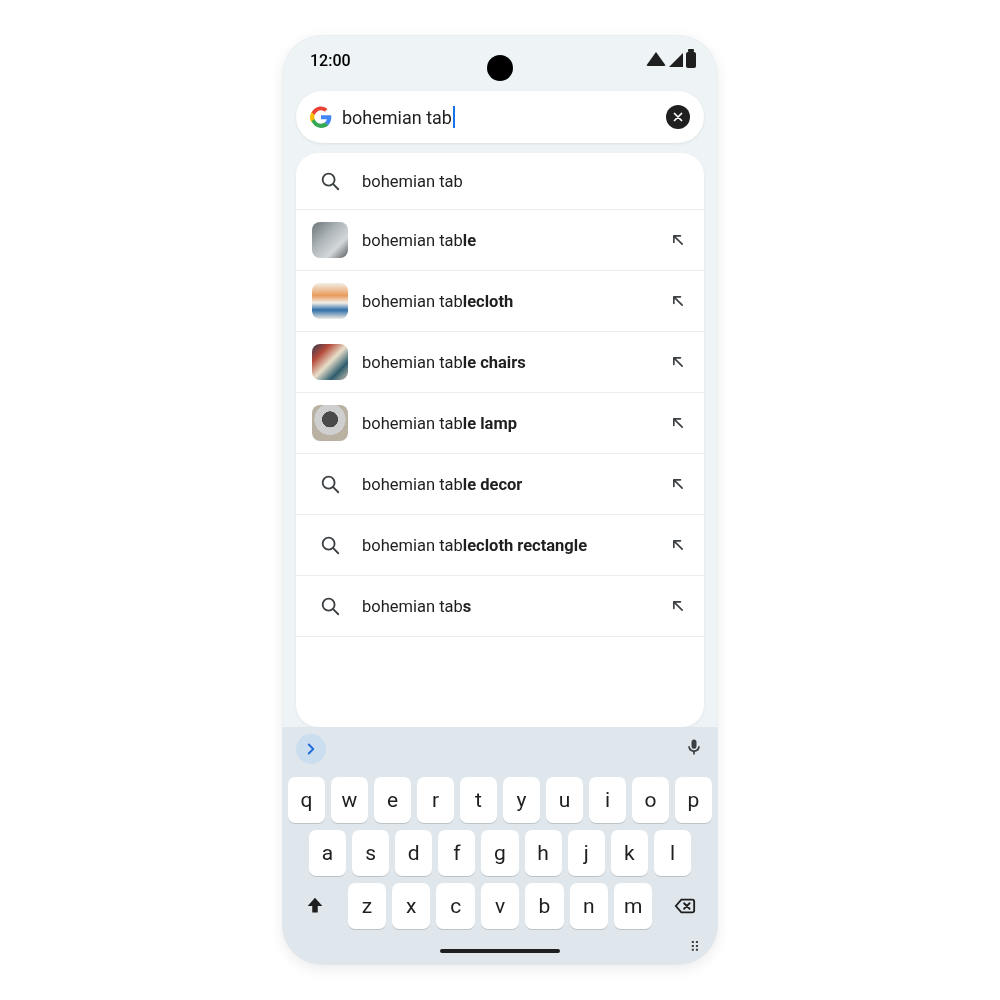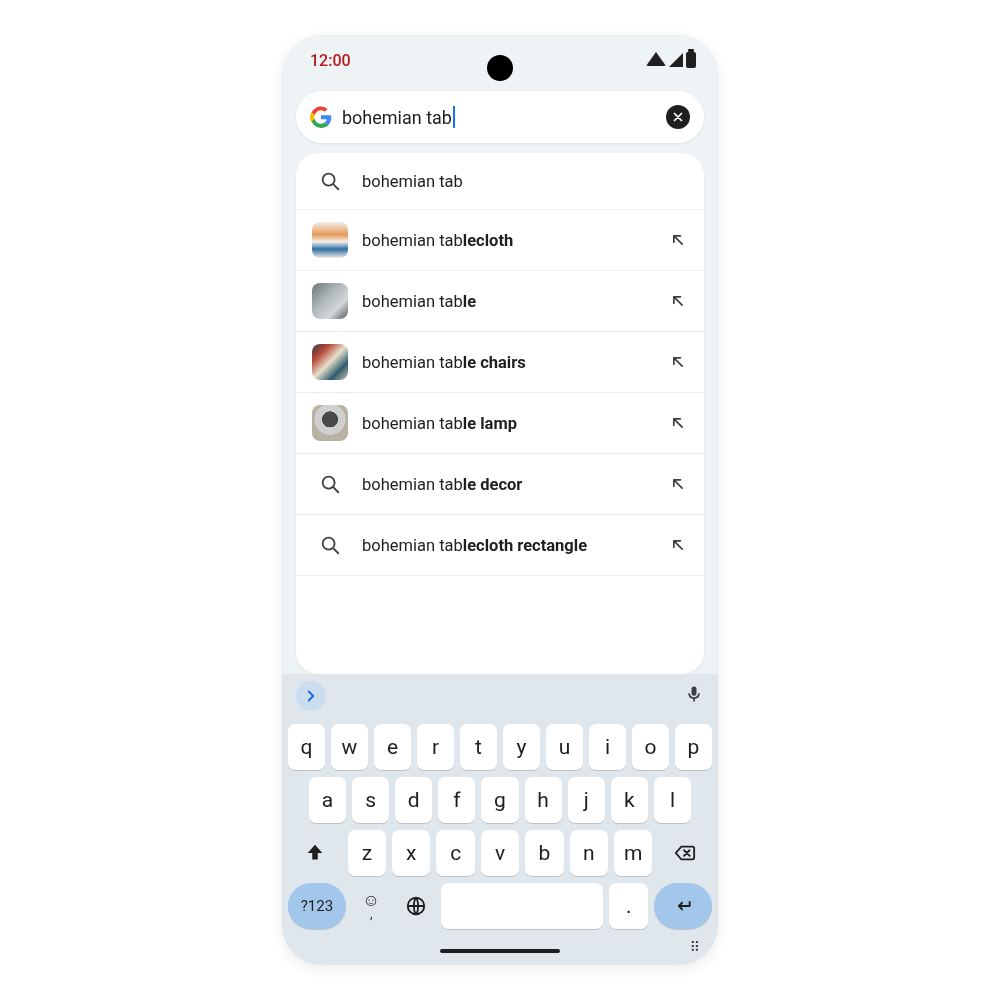--- a/index.html
+++ b/index.html
@@ -17,21 +17,21 @@
   html,body{margin:0;padding:0;background:var(--bg);width:1000px;height:1000px;font-family:Roboto,Arial,Helvetica,sans-serif;color:var(--text);}
   .stage{width:1000px;height:1000px;display:flex;align-items:center;justify-content:center;}
   .phone{
     width:436px;height:930px;background:var(--screen-bg);border-radius:40px;
     box-shadow:0 4px 14px rgba(0,0,0,0.08), inset 0 0 0 1px rgba(0,0,0,0.02);
     display:flex;flex-direction:column;overflow:hidden;position:relative;
   }
   .cam-hole{position:absolute;top:20px;left:50%;transform:translateX(-50%);width:26px;height:26px;border-radius:50%;background:#000;z-index:50;}
 
   
-  .status{height:50px;display:flex;align-items:center;justify-content:space-between;padding:0 22px 0 28px;font-size:16px;font-weight:500;color:#b91c1c;position:relative;z-index:40;}
+  .status{height:50px;display:flex;align-items:center;justify-content:space-between;padding:0 22px 0 28px;font-size:16px;font-weight:500;color:#000000;position:relative;z-index:40;}
   .status .right{display:flex;align-items:center;gap:3px;}
   .i-wifi,.i-cell,.i-batt{display:inline-block;}
   .i-wifi{width:0;height:0;border-left:10px solid transparent;border-right:10px solid transparent;border-bottom:14px solid #1f1f1f;border-radius:2px;transform:translateY(-1px);}
   .i-cell{width:0;height:0;border-left:14px solid transparent;border-bottom:14px solid #1f1f1f;}
   .i-batt{width:10px;height:16px;background:#1f1f1f;border-radius:2px;position:relative;}
   .i-batt::before{content:"";position:absolute;top:-3px;left:2px;width:6px;height:3px;background:#1f1f1f;border-radius:1px;}
 
   
   .searchbar{
     margin:6px 14px 10px;background:var(--surface);border-radius:28px;height:52px;
@@ -142,34 +142,34 @@
               <div class="lead">
                 <svg class="icon-search" viewBox="0 0 24 24">
                   <circle cx="10.5" cy="10.5" r="6.5" stroke="#3c4043" stroke-width="2" fill="none"></circle>
                   <line x1="15.5" y1="15.5" x2="21" y2="21" stroke="#3c4043" stroke-width="2" stroke-linecap="round"></line>
                 </svg>
               </div>
               <div class="txt">bohemian tab</div>
             </div>
             <div class="sugg">
               <div class="lead thumb">
+                <div class="t t1"></div>
+              </div>
+              <div class="txt">bohemian tab<b>le</b></div>
+              <div class="insert">
+                <svg class="icon-arrow" viewBox="0 0 24 24">
+                  <path d="M17 17L7 7M7 7v8M7 7h8" stroke="#3c4043" stroke-width="2" fill="none" stroke-linecap="round" stroke-linejoin="round"></path>
+                </svg>
+              </div>
+            </div>
+            <div class="sugg">
+              <div class="lead thumb">
                 <div class="t t2"></div>
               </div>
               <div class="txt">bohemian tab<b>lecloth</b></div>
-              <div class="insert">
-                <svg class="icon-arrow" viewBox="0 0 24 24">
-                  <path d="M17 17L7 7M7 7v8M7 7h8" stroke="#3c4043" stroke-width="2" fill="none" stroke-linecap="round" stroke-linejoin="round"></path>
-                </svg>
-              </div>
-            </div>
-            <div class="sugg">
-              <div class="lead thumb">
-                <div class="t t1"></div>
-              </div>
-              <div class="txt">bohemian tab<b>le</b></div>
               <div class="insert">
                 <svg class="icon-arrow" viewBox="0 0 24 24">
                   <path d="M17 17L7 7M7 7v8M7 7h8" stroke="#3c4043" stroke-width="2" fill="none" stroke-linecap="round" stroke-linejoin="round"></path>
                 </svg>
               </div>
             </div>
             <div class="sugg">
               <div class="lead thumb">
                 <div class="t t3"></div>
               </div>
@@ -206,20 +206,34 @@
               </div>
             </div>
             <div class="sugg">
               <div class="lead">
                 <svg class="icon-search" viewBox="0 0 24 24">
                   <circle cx="10.5" cy="10.5" r="6.5" stroke="#3c4043" stroke-width="2" fill="none"></circle>
                   <line x1="15.5" y1="15.5" x2="21" y2="21" stroke="#3c4043" stroke-width="2" stroke-linecap="round"></line>
                 </svg>
               </div>
               <div class="txt">bohemian tab<b>lecloth rectangle</b></div>
+              <div class="insert">
+                <svg class="icon-arrow" viewBox="0 0 24 24">
+                  <path d="M17 17L7 7M7 7v8M7 7h8" stroke="#3c4043" stroke-width="2" fill="none" stroke-linecap="round" stroke-linejoin="round"></path>
+                </svg>
+              </div>
+            </div>
+            <div class="sugg">
+              <div class="lead">
+                <svg class="icon-search" viewBox="0 0 24 24">
+                  <circle cx="10.5" cy="10.5" r="6.5" stroke="#3c4043" stroke-width="2" fill="none"></circle>
+                  <line x1="15.5" y1="15.5" x2="21" y2="21" stroke="#3c4043" stroke-width="2" stroke-linecap="round"></line>
+                </svg>
+              </div>
+              <div class="txt">bohemian tab<b>s</b></div>
               <div class="insert">
                 <svg class="icon-arrow" viewBox="0 0 24 24">
                   <path d="M17 17L7 7M7 7v8M7 7h8" stroke="#3c4043" stroke-width="2" fill="none" stroke-linecap="round" stroke-linejoin="round"></path>
                 </svg>
               </div>
             </div>
           </div>
       </div>
     </div>
 
@@ -273,42 +287,20 @@
             <div class="key">b</div>
             <div class="key">n</div>
             <div class="key">m</div>
             <div class="key func wide">
               <svg width="26" height="22" viewBox="0 0 24 24">
                 <path fill="none" stroke="#1f1f1f" stroke-width="2" d="M8 5h12a2 2 0 0 1 2 2v10a2 2 0 0 1-2 2H8l-6-7 6-7z"></path>
                 <path stroke="#1f1f1f" stroke-width="2" stroke-linecap="round" d="M11 9l6 6M17 9l-6 6"></path>
               </svg>
             </div>
           </div>
-        <div class="row r4" id="kb-r4">
-            <div class="key pill accent" style="flex: 1.5 1 0%; font-size: 15px;">?123</div>
-            <div class="key plain" style="flex: 1 1 0%;">
-              <div style="display:flex;flex-direction:column;align-items:center;line-height:1">
-                <span style="font-size:17px">☺</span>
-                <span style="font-size:13px;margin-top:-2px">,</span>
-              </div>
-            </div>
-            <div class="key plain" style="flex: 1 1 0%;">
-              <svg width="22" height="22" viewBox="0 0 24 24">
-                <circle cx="12" cy="12" r="9" fill="none" stroke="#1f1f1f" stroke-width="2"></circle>
-                <path d="M3 12h18M12 3c3 3 3 15 0 18M12 3c-3 3-3 15 0 18" fill="none" stroke="#1f1f1f" stroke-width="2"></path>
-              </svg>
-            </div>
-            <div class="key space"></div>
-            <div class="key" style="flex: 1 1 0%;">.</div>
-            <div class="key pill accent" style="flex: 1.5 1 0%;">
-              <svg width="24" height="20" viewBox="0 0 24 24">
-                <path d="M20 7v5H7m0 0l4-4m-4 4l4 4" fill="none" stroke="#1f1f1f" stroke-width="2.2" stroke-linecap="round" stroke-linejoin="round"></path>
-              </svg>
-            </div>
-          </div>
       </div>
       <div class="navbar">
         <div class="nav-pill"></div>
       </div>
       <span class="kb-dots">⠿</span>
     </div>
 
   </div>
 </div>
 

